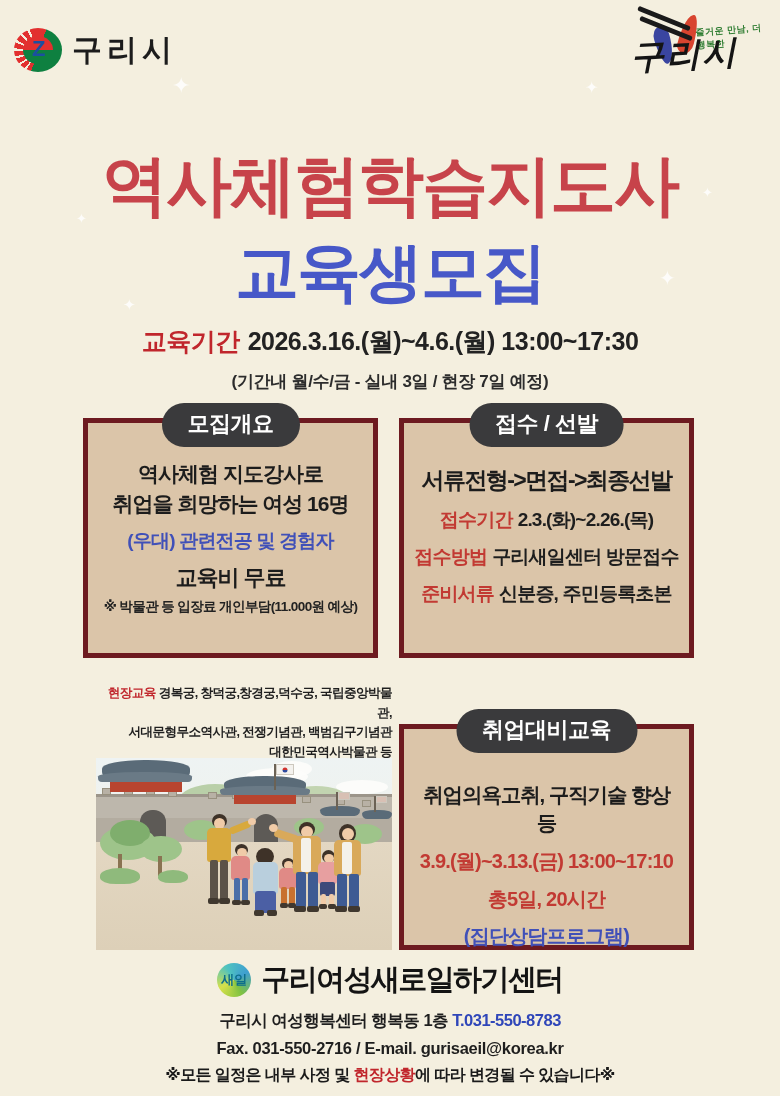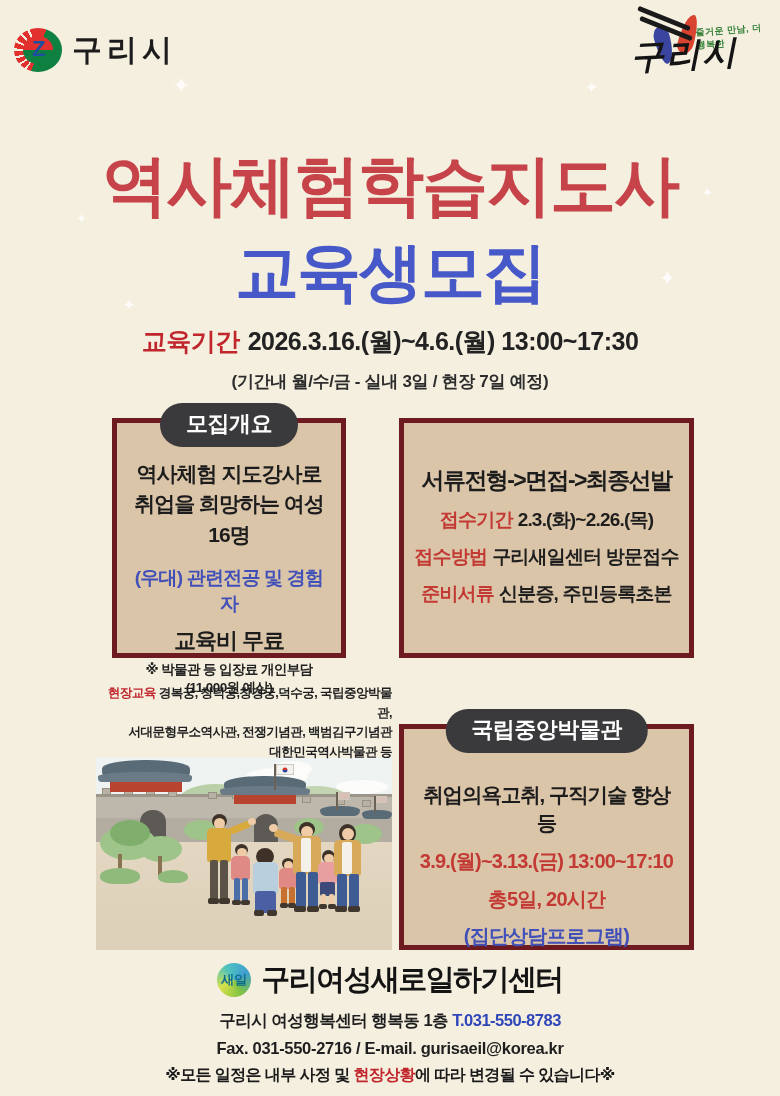--- a/index.html
+++ b/index.html
@@ -74,27 +74,27 @@
       background:#dbc5a9; }
   .corner-tr{ right:-5px; top:-5px; border-left:none; border-bottom:none; }
   .corner-bl{ left:-5px; bottom:-5px; border-right:none; border-top:none; }
 
   .box-badge{ position:absolute; left:50%; top:-20px; transform:translateX(-50%);
       background:#3a3a3c; color:#fff; border-radius:22px; padding:6px 26px 8px;
       font-size:22px; font-weight:900; white-space:nowrap; letter-spacing:-.5px; z-index:3; }
 
   .box-body{ padding:36px 10px 10px; text-align:center; }
 
-  .box-1{ left:112px; top:418px; width:234px; height:240px; }
+  .box-1{ left:83px; top:418px; width:295px; height:240px; }
   .box-2{ left:399px; top:418px; width:295px; height:240px; }
   .box-3{ left:399px; top:724px; width:295px; height:226px; }
 
   .l-strong{ font-size:21px; font-weight:900; color:#1c1c1c; line-height:1.45; letter-spacing:-1px; }
   .l-red{ font-size:19px; font-weight:700; color:#c23a33; letter-spacing:-.8px; margin-top:8px; }
-  .l-blue{ font-size:19px; font-weight:700; color:#4050b8; letter-spacing:-.8px; margin-top:15px; }
+  .l-blue{ font-size:19px; font-weight:700; color:#4050b8; letter-spacing:-.8px; margin-top:8px; }
   .l-free{ font-size:22px; font-weight:900; color:#1c1c1c; margin-top:9px; letter-spacing:-1px; }
   .l-note{ font-size:13.5px; font-weight:700; color:#222; margin-top:5px; letter-spacing:-.6px; }
 
   .flow{ font-size:23px; font-weight:900; color:#1c1c1c; letter-spacing:-1.6px; margin-top:6px; }
   .kv{ font-size:19px; font-weight:700; color:#1e1e1e; margin-top:11px; letter-spacing:-.8px; }
   .kv .k{ color:#c23a33; font-weight:800; margin-right:5px; }
 
   .j-strong{ font-size:20.5px; font-weight:900; color:#1c1c1c; letter-spacing:-1.1px; margin-top:4px; }
   .j-red{ font-size:20px; font-weight:700; color:#c23a33; letter-spacing:-.8px; margin-top:11px; }
   .j-blue{ font-size:20px; font-weight:700; color:#4050b8; letter-spacing:-.8px; margin-top:10px; }
@@ -196,20 +196,21 @@
       <div class="l-strong">취업을 희망하는 여성 16명</div>
       <div class="l-blue">(우대) 관련전공 및 경험자</div>
       <div class="l-free">교육비 무료</div>
       <div class="l-note">※ 박물관 등 입장료 개인부담(11.000원 예상)</div>
     </div>
   </div>
 
   <div class="box box-2">
     <span class="corner-tr"></span>
       <span class="corner-bl"></span>
+    <div class="box-badge">접수 / 선발</div>
     <div class="box-body">
       <div class="flow">서류전형-&gt;면접-&gt;최종선발</div>
       <div class="kv">
         <span class="k">접수기간</span><span>2.3.(화)~2.26.(목)</span>
       </div>
       <div class="kv">
         <span class="k">접수방법</span><span>구리새일센터 방문접수</span>
       </div>
       <div class="kv">
         <span class="k">준비서류</span><span>신분증, 주민등록초본</span>
@@ -352,21 +353,21 @@
       <div class="legs" style="left:241px;top:116px;width:10px;height:34px;background:#3e5b93;"></div>
       <div class="legs" style="left:253px;top:116px;width:10px;height:34px;background:#3e5b93;"></div>
       <div class="shoe" style="left:239px;top:148px;width:12px;height:6px;"></div>
       <div class="shoe" style="left:252px;top:148px;width:12px;height:6px;"></div>
     </div>
   </div>
 
   <div class="box box-3">
     <span class="corner-tr"></span>
       <span class="corner-bl"></span>
-    <div class="box-badge">국립중앙박물관</div>
+    <div class="box-badge">취업대비교육</div>
     <div class="box-body" style="padding-top:48px;">
       <div class="j-strong">취업의욕고취, 구직기술 향상 등</div>
       <div class="j-red">3.9.(월)~3.13.(금) 13:00~17:10</div>
       <div class="j-red">총5일, 20시간</div>
       <div class="j-blue">(집단상담프로그램)</div>
     </div>
   </div>
 
   <div class="footer">
     <div class="f-brand">

